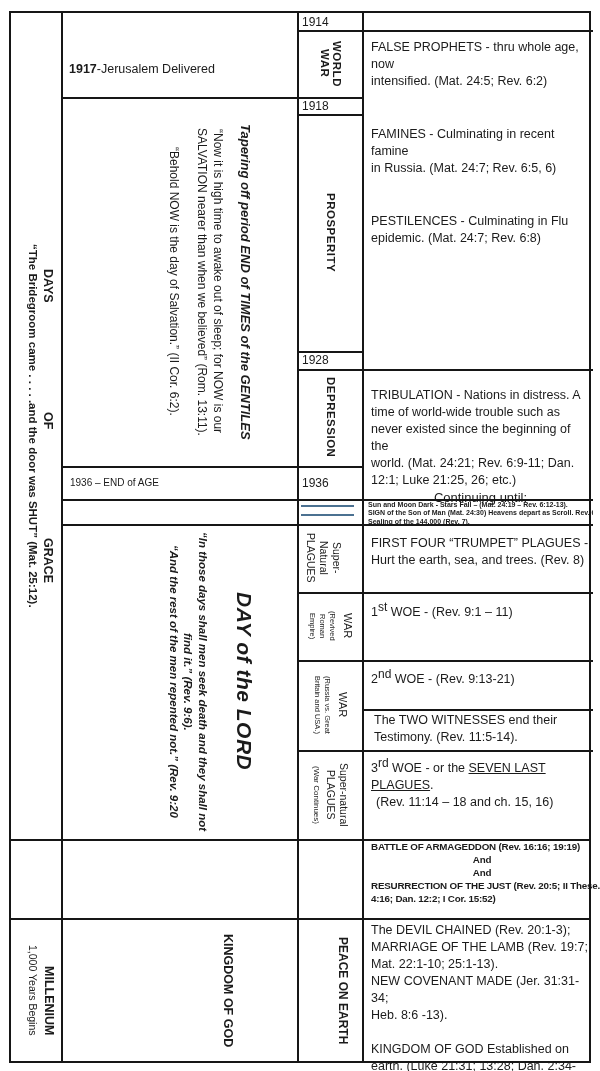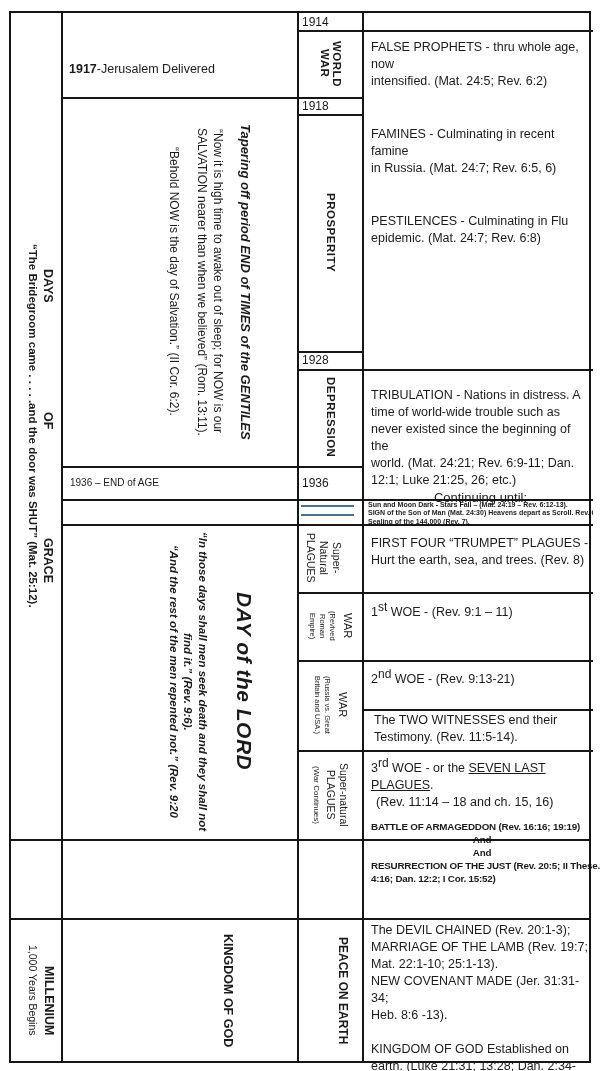--- a/index.html
+++ b/index.html
@@ -191,21 +191,21 @@
 Testimony. (Rev. 11:5-14).</div>
     </div>
 
     <div class="cell body4" style="left:353px;top:737px;width:229px;height:63px;padding:10px 3px 0 7px;">
       <div>
         <span>3</span><span class="sup">rd</span><span> WOE - or the </span><u>SEVEN LAST PLAGUES</u><span>.</span>
       </div>
       <div style="padding-left:5px;">(Rev. 11:14 – 18 and ch. 15, 16)</div>
     </div>
 
-    <div class="cell" style="left:353px;top:806px;width:229px;height:79px;padding:2px 0 0 7px;">
+    <div class="cell" style="left:353px;top:826px;width:229px;height:79px;padding:2px 0 0 7px;">
       <div class="armline">BATTLE OF ARMAGEDDON (Rev. 16:16; 19:19)</div>
       <div class="armline armand">And</div>
       <div class="armline armand">And</div>
       <div class="armline">RESURRECTION OF THE JUST (Rev. 20:5; II These.</div>
       <div class="armline">4:16; Dan. 12:2; I Cor. 15:52)</div>
     </div>
 
     <div class="cell body4" style="left:353px;top:905px;width:229px;height:145px;padding:4px 3px 0 7px;">
       <div class="p4">The DEVIL CHAINED (Rev. 20:1-3);
 MARRIAGE OF THE LAMB (Rev. 19:7;

